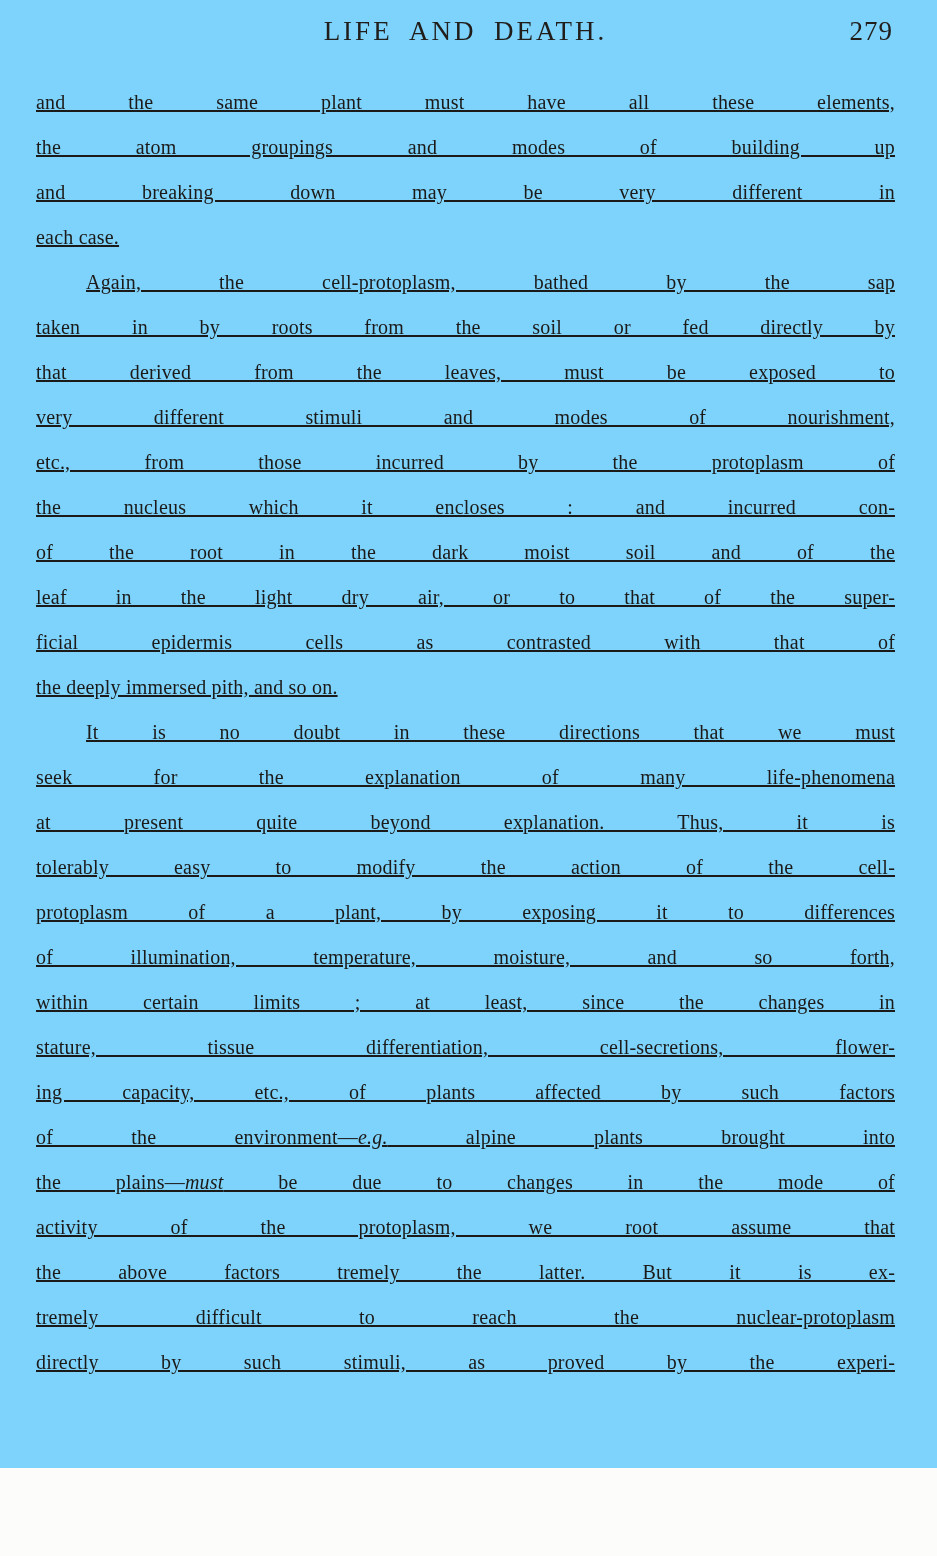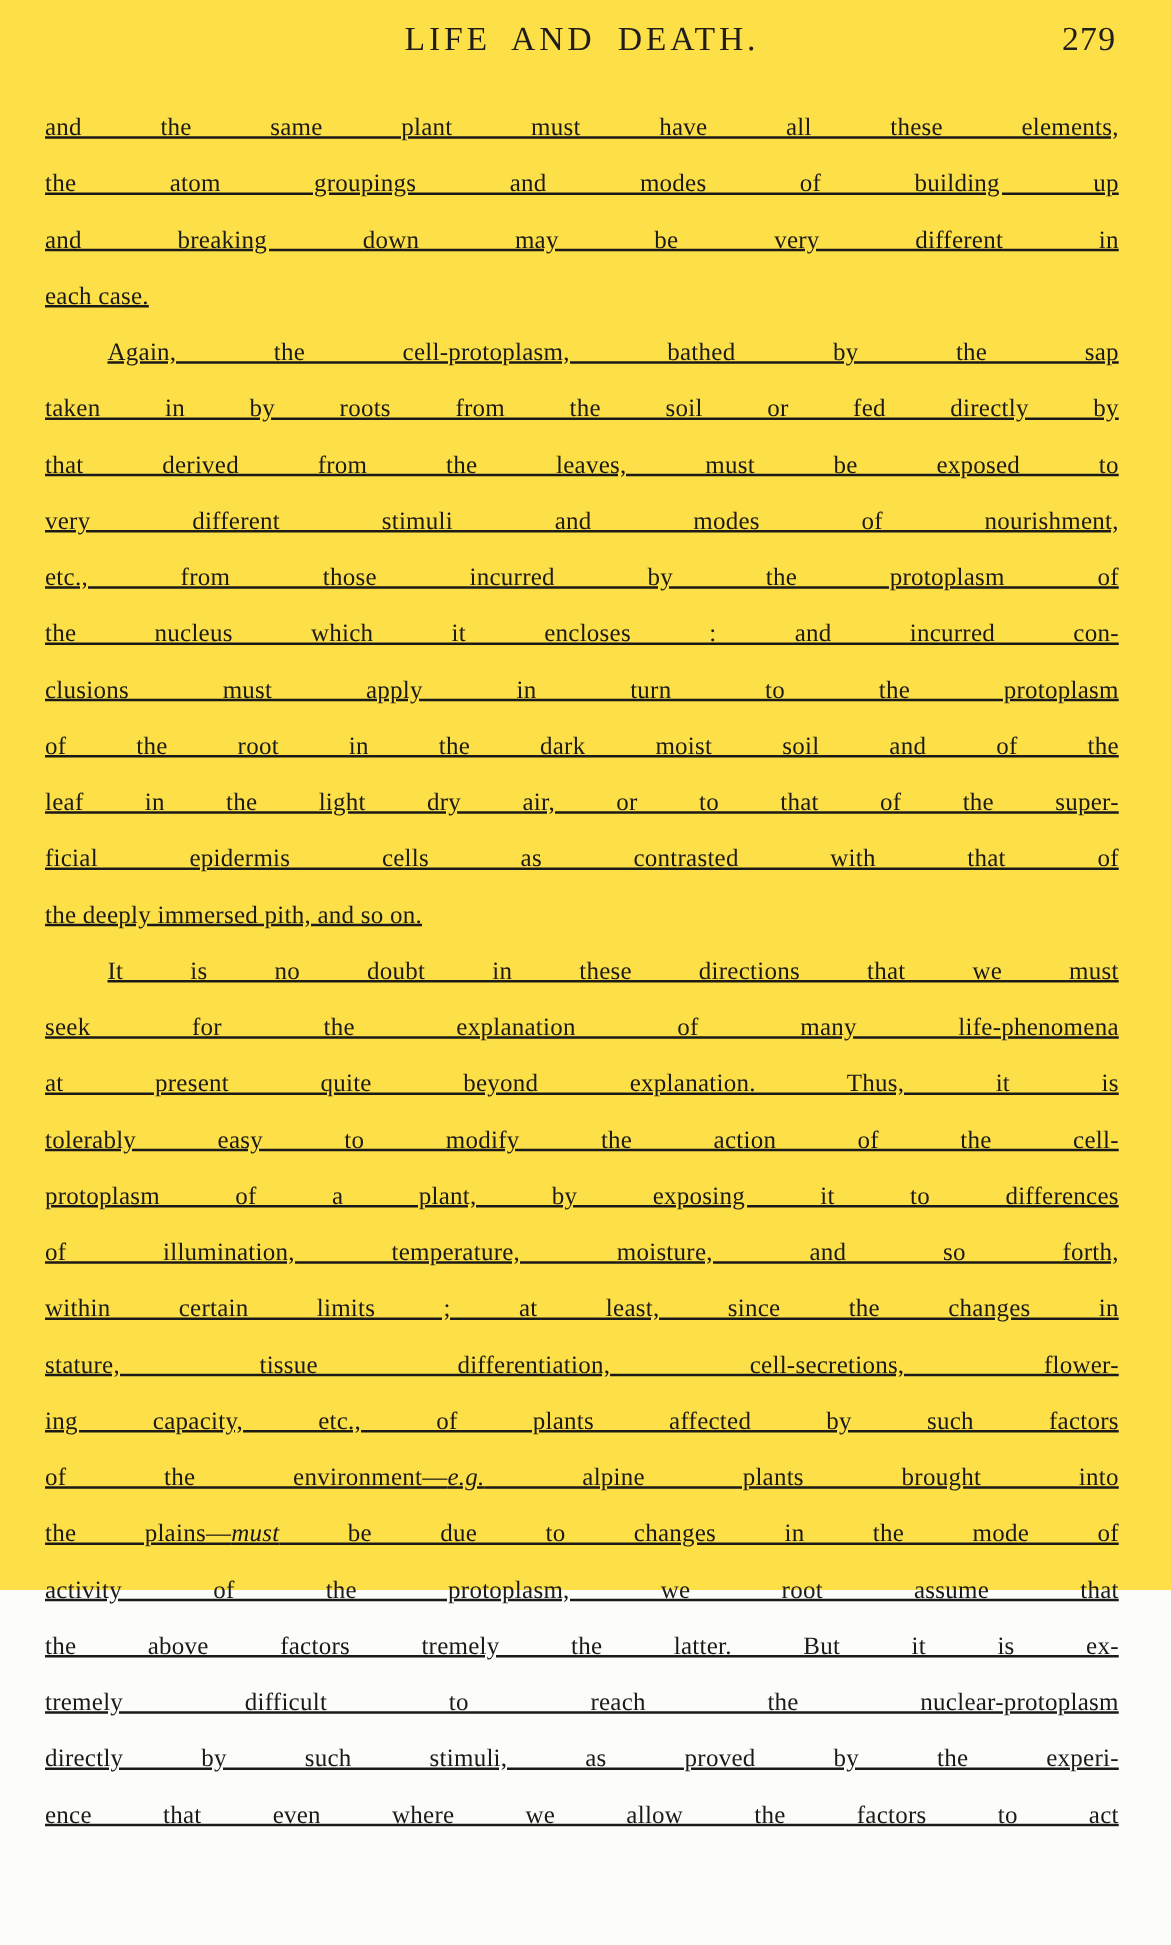--- a/index.html
+++ b/index.html
@@ -8,26 +8,26 @@
   }
   body {
     width: 937px;
     height: 1556px;
     background: #fcfcfa;
     overflow: hidden;
   }
   .page {
     position: relative;
     width: 937px;
-    height: 1272px;
+    height: 1468px;
     box-sizing: border-box;
     padding: 16px 42px 0 36px;
     font-family: "Liberation Serif", "DejaVu Serif", serif;
     color: #1c1a18;
-    background: #fde047;
+    background: #7dd3fc;
   }
   .running-head {
     position: relative;
     height: 38px;
     font-size: 27px;
   }
   .running-head .title {
     position: absolute;
     left: 0;
     right: 0;
@@ -85,21 +85,20 @@
         <div class="line">and breaking down may be very different in</div>
         <div class="line unjustified">each case.</div>
       </div>
       <div class="paragraph">
         <div class="line indent">Again, the cell-protoplasm, bathed by the sap</div>
         <div class="line">taken in by roots from the soil or fed directly by</div>
         <div class="line">that derived from the leaves, must be exposed to</div>
         <div class="line">very different stimuli and modes of nourishment,</div>
         <div class="line">etc., from those incurred by the protoplasm of</div>
         <div class="line">the nucleus which it encloses : and incurred con-</div>
-        <div class="line">clusions must apply in turn to the protoplasm</div>
         <div class="line">of the root in the dark moist soil and of the</div>
         <div class="line">leaf in the light dry air, or to that of the super-</div>
         <div class="line">ficial epidermis cells as contrasted with that of</div>
         <div class="line unjustified">the deeply immersed pith, and so on.</div>
       </div>
       <div class="paragraph">
         <div class="line indent">It is no doubt in these directions that we must</div>
         <div class="line">seek for the explanation of many life-phenomena</div>
         <div class="line">at present quite beyond explanation. Thus, it is</div>
         <div class="line">tolerably easy to modify the action of the cell-</div>
@@ -107,16 +106,15 @@
         <div class="line">of illumination, temperature, moisture, and so forth,</div>
         <div class="line">within certain limits ; at least, since the changes in</div>
         <div class="line">stature, tissue differentiation, cell-secretions, flower-</div>
         <div class="line">ing capacity, etc., of plants affected by such factors</div>
         <div class="line">of the environment—<i>e.g.</i> alpine plants brought into</div>
         <div class="line">the plains—<i>must</i> be due to changes in the mode of</div>
         <div class="line">activity of the protoplasm, we root assume that</div>
         <div class="line">the above factors tremely the latter. But it is ex-</div>
         <div class="line">tremely difficult to reach the nuclear-protoplasm</div>
         <div class="line">directly by such stimuli, as proved by the experi-</div>
-        <div class="line">ence that even where we allow the factors to act</div>
       </div>
     </div>
 </div>
 
 </body></html>

